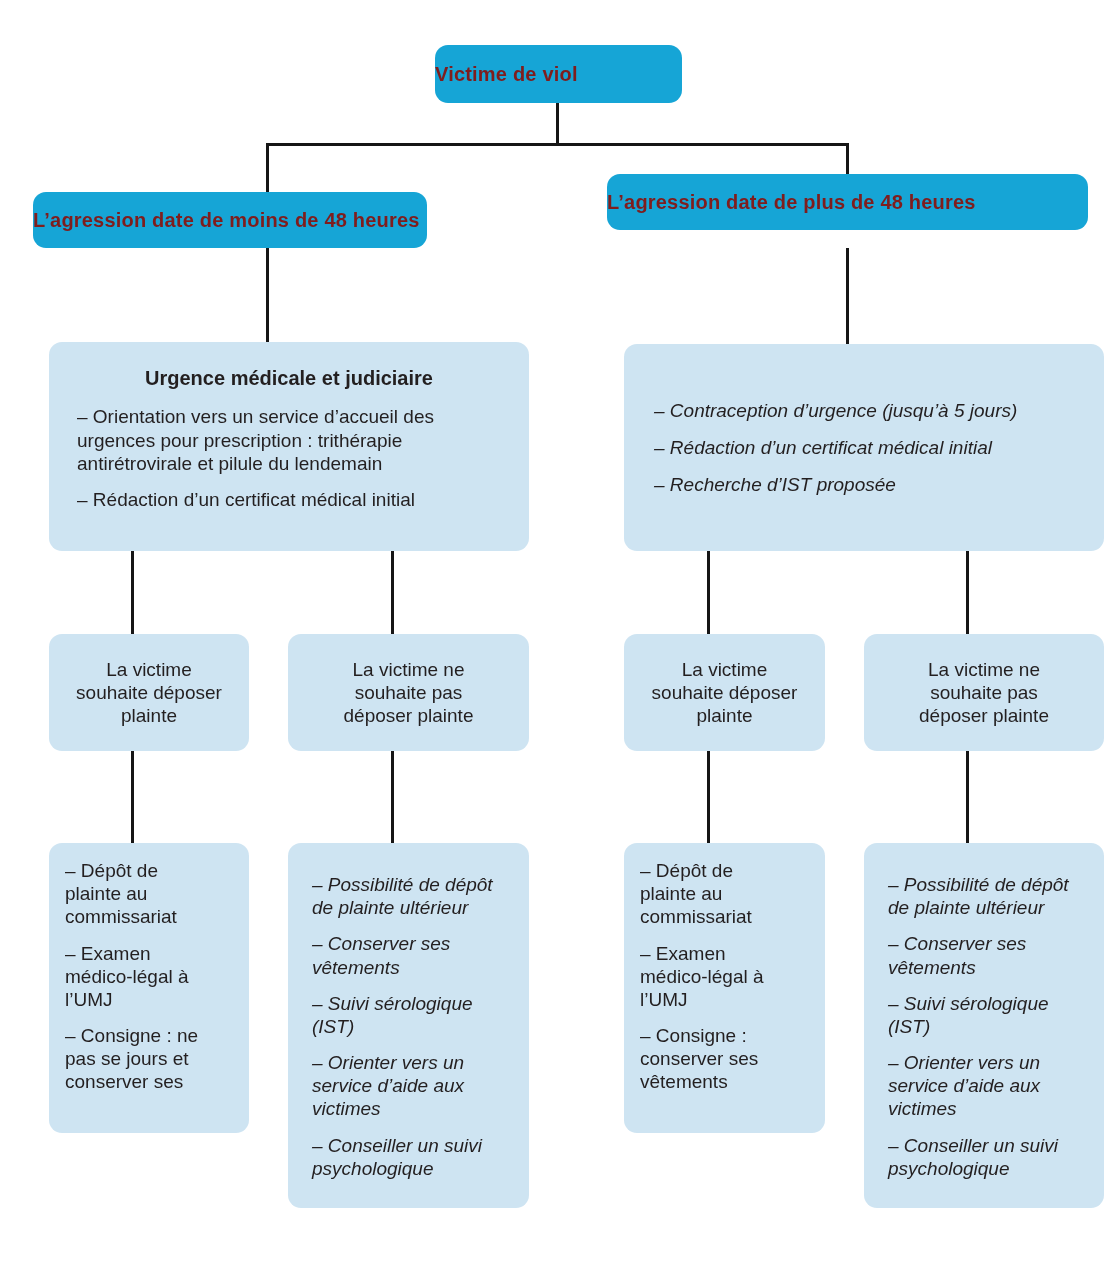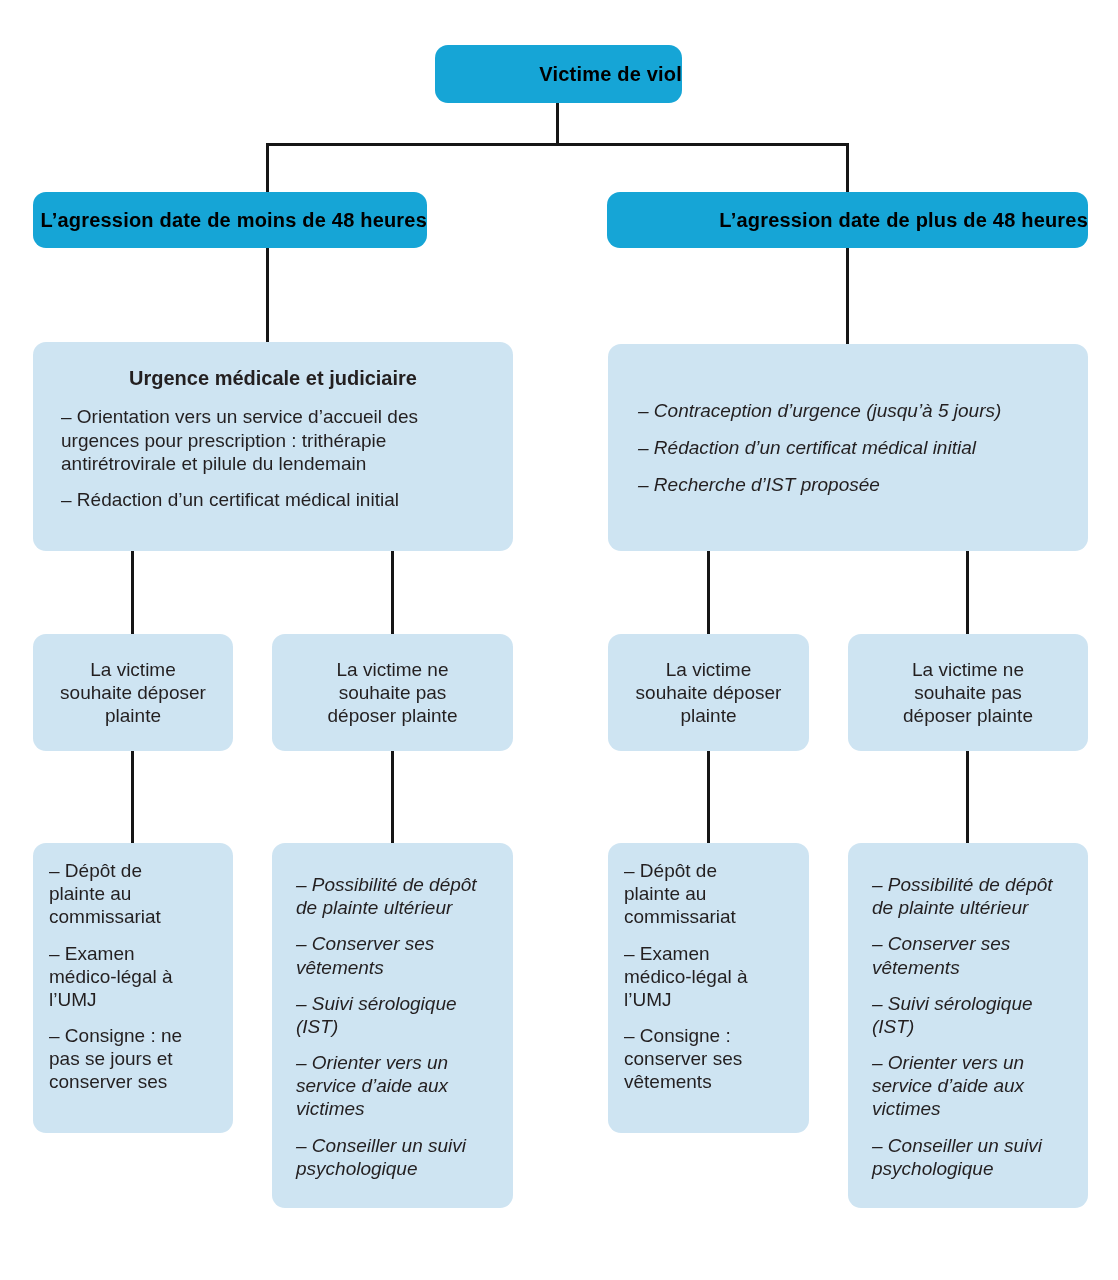--- a/index.html
+++ b/index.html
@@ -13,31 +13,32 @@
     position:relative;
     width:1118px;height:1280px;
     background:#ffffff;
     font-family:"Liberation Sans", sans-serif;
     color:var(--ink);
     overflow:hidden;
   }
   .box{position:absolute;box-sizing:border-box;border-radius:13px;}
   .cyan{
     background:var(--cyan);
-    color:#000000;
+    color:#7f1d1d;
     font-weight:bold;
     font-size:20px;
-    display:flex;align-items:center;justify-content:flex-end;
+    display:flex;align-items:center;justify-content:flex-start;
     text-align:center;
     letter-spacing:0.2px;
   }
   .light{
     background:var(--lightblue);
     font-size:19px;
     line-height:1.22;
+    margin-left:16px;
   }
   .mid{
     display:flex;align-items:center;justify-content:center;
     text-align:center;
   }
   .mid .lbl{display:inline-block;max-width:150px;}
   .detail-title{
     font-weight:bold;
     font-size:20px;
     text-align:center;
@@ -77,21 +78,21 @@
   <div class="vline" style="left:707px;top:751px;height:92px"></div>
   <div class="vline" style="left:966px;top:751px;height:92px"></div>
 
   <div class="box cyan" style="left:435px;top:45px;width:247px;height:58px">
     <span>Victime de viol</span>
   </div>
 
   <div class="box cyan" style="left:33px;top:192px;width:394px;height:56px">
     <span>L’agression date de moins de 48 heures</span>
   </div>
-  <div class="box cyan" style="left:607px;top:192px;width:481px;height:56px">
+  <div class="box cyan" style="left:607px;top:174px;width:481px;height:56px">
     <span>L’agression date de plus de 48 heures</span>
   </div>
 
   <div class="box light detailL" style="left:33px;top:342px;width:480px;height:209px">
     <p class="detail-title">Urgence médicale et judiciaire</p>
     <p class="item">– Orientation vers un service d’accueil des urgences pour prescription : trithérapie antirétrovirale et pilule du lendemain</p>
     <p class="item">– Rédaction d’un certificat médical initial</p>
   </div>
 
   <div class="box light detailR" style="left:608px;top:344px;width:480px;height:207px">

